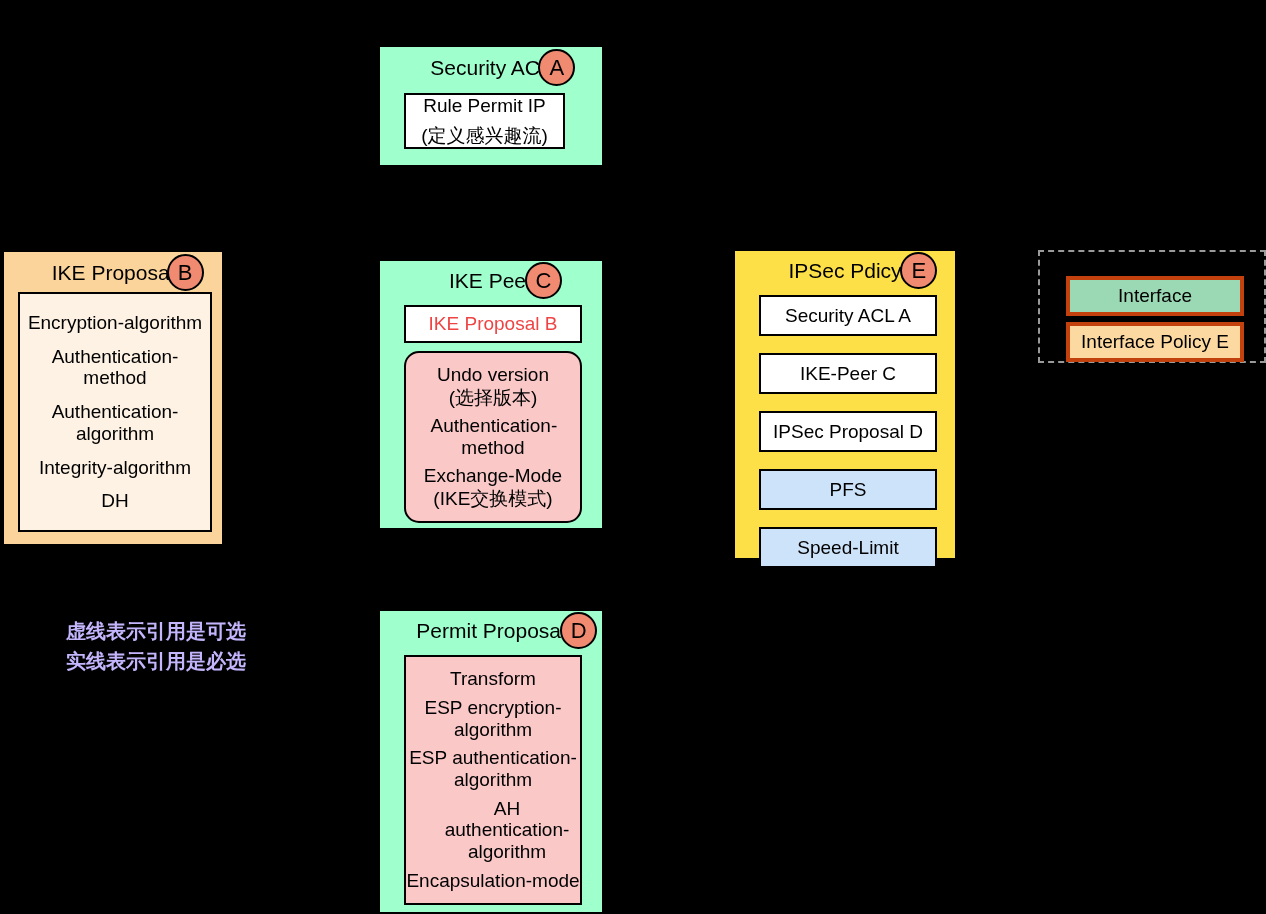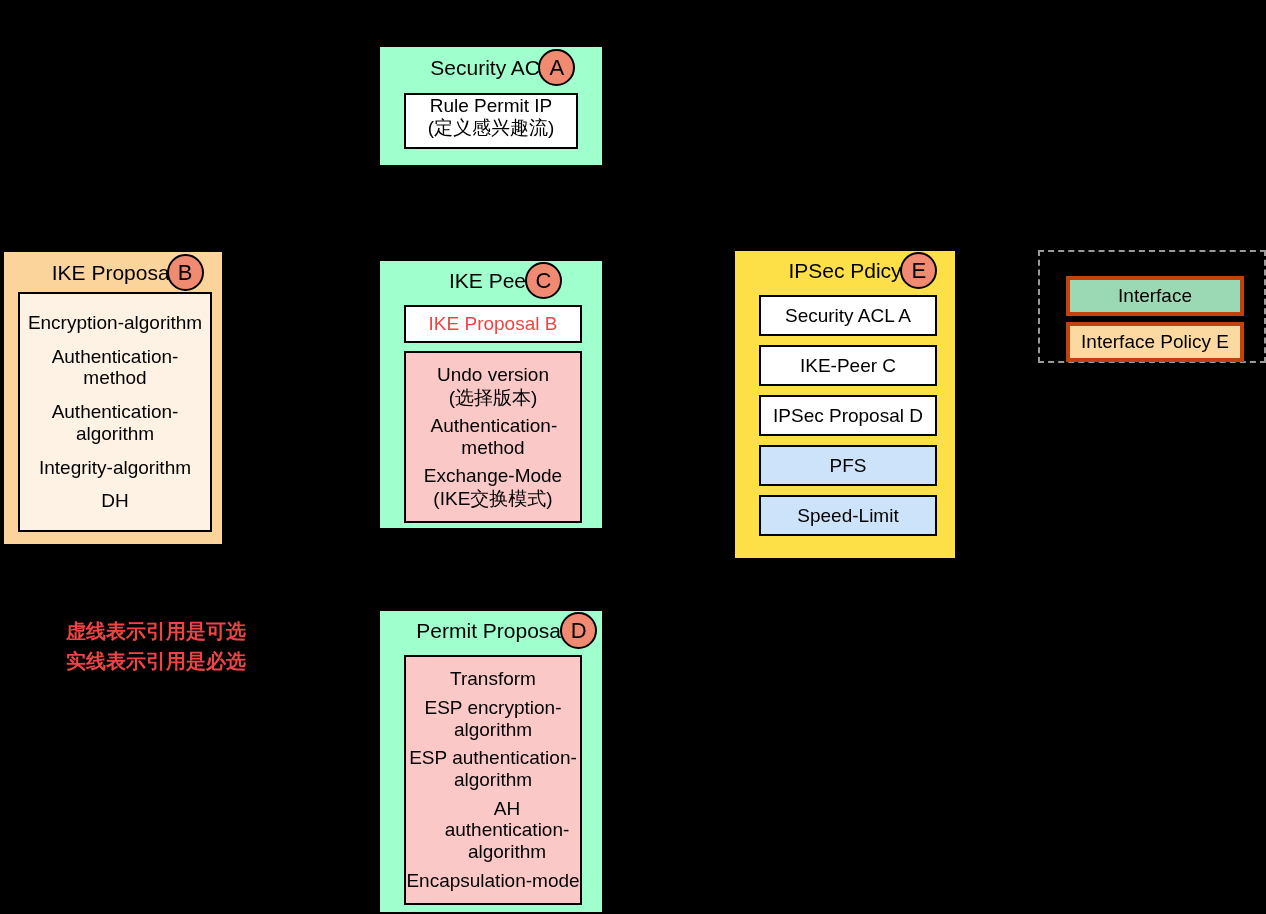--- a/index.html
+++ b/index.html
@@ -65,24 +65,24 @@
   }
 
   
   #acl {
     left: 378px; top: 45px; width: 226px; height: 122px;
     background: #9FFFCD;
   }
   #acl .group-title { margin-top: 10px; }
   #acl .inner {
     position: absolute;
-    left: 24px; top: 46px; width: 174px; height: 56px;
+    left: 24px; top: 46px; width: 161px; height: 56px;
     background: #FFFFFF;
     display: flex; flex-direction: column;
-    align-items: center; justify-content: flex-start;
+    align-items: center; justify-content: space-between;
   }
 
   
   #ikeproposal {
     left: 2px; top: 250px; width: 222px; height: 296px;
     background: #FBD49C;
   }
   #ikeproposal .group-title { margin-top: 10px; }
   #ikeproposal .inner {
     position: absolute;
@@ -107,32 +107,33 @@
     display: flex; align-items: center; justify-content: center;
     font-size: 19px; color: #ef4444;
   }
   #ikepeer .inner {
     position: absolute;
     left: 24px; top: 90px; width: 178px; height: 172px;
     background: #FBC8C8;
     display: flex; flex-direction: column;
     align-items: center; justify-content: space-around;
     padding: 8px 4px;
+    border-radius: 15px;
   }
 
   
   #ipsecpolicy {
     left: 733px; top: 249px; width: 224px; height: 311px;
     background: #fde047;
   }
   #ipsecpolicy .group-title { margin-top: 9px; }
   #ipsecpolicy .rows {
     position: absolute;
     left: 24px; top: 44px; width: 178px;
-    display: flex; flex-direction: column; gap: 9px;
+    display: flex; flex-direction: column; gap: 17px;
   }
   #ipsecpolicy .prow {
     height: 41px;
     border: 2px solid #000;
     display: flex; align-items: center; justify-content: center;
     font-size: 19px; color: #000;
   }
   .prow.white { background: #FFFFFF; }
   .prow.softblue { background: #CDE3FA; }
 
@@ -164,21 +165,21 @@
     border: 4px solid #c2410c;
     display: flex; align-items: center; justify-content: center;
     font-size: 19px; color: #000;
   }
   #if-interface { top: 24px; background: #9BD9B4; }
   #if-policy { top: 70px; background: #FCD9A0; }
 
   
   .legend-text {
     position: absolute;
-    color: #ef4444;
+    color: #c4b5fd;
     font-size: 20px;
     white-space: nowrap;
     font-weight: bold;
   }
   #legend-dashed { left: 66px; top: 618px; }
   #legend-solid  { left: 66px; top: 648px; }
 </style>
 </head>
 <body>
 

